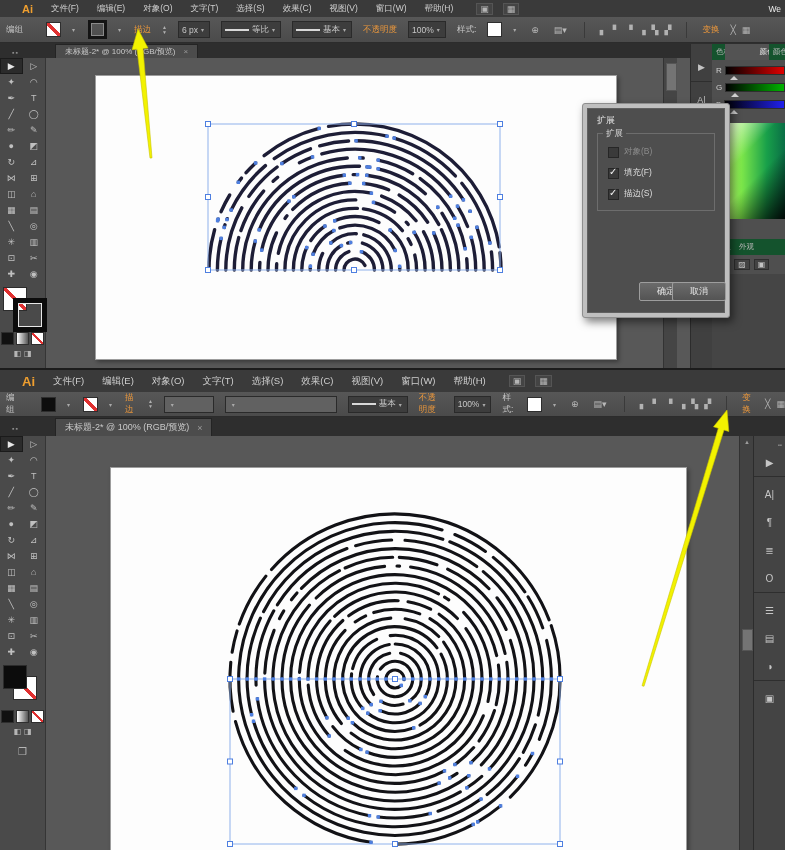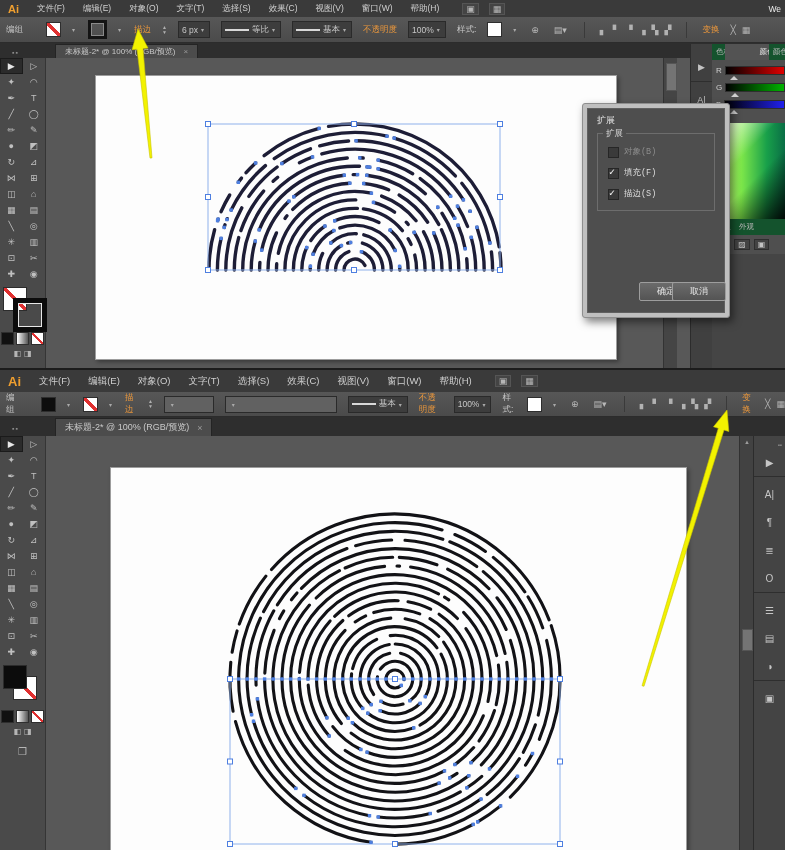--- a/index.html
+++ b/index.html
@@ -8,21 +8,21 @@
        -webkit-font-smoothing:antialiased;}
   .screen{position:absolute;left:0;width:785px;overflow:hidden;background:#585858;}
   #screenA{top:0;height:368px;}
   #screenB{top:368px;height:482px;border-top:2px solid #1c1c1c;}
 
   
   .menubar{position:absolute;left:0;right:0;background:#3a3a3a;display:flex;align-items:center;
            color:#cfcfcf;border-bottom:1px solid #282828;z-index:5;}
   #screenA .menubar{top:0;height:17px;font-size:8.5px;}
   #screenB .menubar{top:0;height:22px;font-size:9.5px;}
-  .ai-logo{color:#ef9f2f;font-weight:bold;padding:0 9px 0 8px;}
+  .ai-logo{color:#ef9f2f;font-weight:bold;padding:0 9px 0 22px;}
   #screenA .ai-logo{font-size:11px;} #screenB .ai-logo{font-size:13px;}
   .menu-items{display:flex;align-items:center;height:100%;}
   .menu-item{padding:0 9px;white-space:nowrap;display:flex;align-items:center;height:100%;}
   .mb-icons{display:flex;gap:10px;margin-left:14px;color:#b5b5b5;}
   .mb-icons .item{font-size:9px;border:1px solid #555;padding:0 3px;background:#444;}
   .workspace{margin-left:auto;margin-right:4px;color:#ececec;}
 
   
   .controlbar{position:absolute;left:0;right:0;background:linear-gradient(#575757,#4b4b4b);
               display:flex;align-items:center;font-size:8.5px;color:#c7c7c7;gap:11px;
@@ -109,42 +109,42 @@
   .rgbbar{height:7px;flex:1;border:1px solid #2e2e2e;position:relative;}
   .rgbbar.r{background:linear-gradient(to right,#000,#e00000);}
   .rgbbar.g{background:linear-gradient(to right,#000,#00b400);}
   .rgbbar.b{background:linear-gradient(to right,#000,#2020ee);}
   .rgbbar:after{content:"";position:absolute;left:8%;bottom:-6px;border:4px solid transparent;
                 border-bottom-color:#cfcfcf;}
   .spectrum{margin-top:12px;height:96px;
      background:linear-gradient(135deg,rgba(255,255,255,.92) 0%,rgba(255,255,255,0) 38%),
                 linear-gradient(315deg,rgba(0,0,0,.92) 0%,rgba(0,0,0,0) 42%),
                 linear-gradient(to right,#e8ff9a,#7ee84a 40%,#18a04a 75%,#0a6e46);}
-  .ptabs2{margin-top:0;}
+  .ptabs2{margin-top:20px;}
   .prow{display:flex;align-items:center;gap:4px;padding:4px;color:#c3c3c3;font-size:8px;}
   .prow .pbtn{border:1px solid #2e2e2e;background:#434343;padding:0 3px;font-size:8px;}
   .dockfill{flex:1;background:#454545;}
 
   
   .scrollB{position:absolute;left:739px;top:66px;width:14px;bottom:0;background:#424242;
            border-left:1px solid #313131;z-index:6;}
   .scrollB .up{height:13px;color:#9c9c9c;font-size:6px;text-align:center;line-height:13px;}
   .dockB{position:absolute;left:753px;top:66px;right:0;bottom:0;background:#444;
          border-left:1px solid #2c2c2c;z-index:6;display:flex;flex-direction:column;
          align-items:center;padding-top:6px;}
   .dockB .hdr{color:#8a8a8a;font-size:6px;align-self:flex-end;margin-right:3px;}
   .dockB .item{height:28px;width:100%;display:flex;align-items:center;justify-content:center;
                color:#c6c6c6;font-size:10px;}
   .dockB .item.gap-after{border-bottom:1px solid #2e2e2e;margin-bottom:3px;}
 
   
   .dialog{position:absolute;left:582px;top:103px;width:148px;height:215px;background:#bfbfbf;
           border:1px solid #8e8e8e;border-radius:3px;box-shadow:3px 4px 8px rgba(0,0,0,.5);
           z-index:40;padding:4px;box-sizing:border-box;}
-  .dlg-inner{position:absolute;inset:4px;background:#4e4e4e;border:1px solid #606060;font-family:Liberation Mono, monospace;}
+  .dlg-inner{position:absolute;inset:4px;background:#4e4e4e;border:1px solid #606060;}
   .dlg-title{position:absolute;left:9px;top:5px;color:#e6e6e6;font-size:9px;}
   .group{position:absolute;left:9px;right:9px;border:1px solid #6d6d6d;}
   .g1{top:24px;height:76px;}
   .g2{top:112px;height:60px;}
   .glabel{position:absolute;top:-6px;left:5px;background:#4e4e4e;padding:0 3px;color:#dcdcdc;font-size:8.5px;}
   .cbrow{position:absolute;left:10px;display:flex;align-items:flex-end;gap:5px;font-size:8.5px;color:#dedede;}
   .cbrow.disabled{color:#8b8b8b;}
   .cb{width:9px;height:9px;background:#3a3a3a;border:1px solid #262626;position:relative;flex:none;}
   .cb.checked:after{content:"✓";position:absolute;left:0;top:-3px;color:#f2f2f2;font-size:10px;}
   .radio{width:8px;height:8px;border:1px solid #777;border-radius:50%;background:#3c3c3c;flex:none;}

